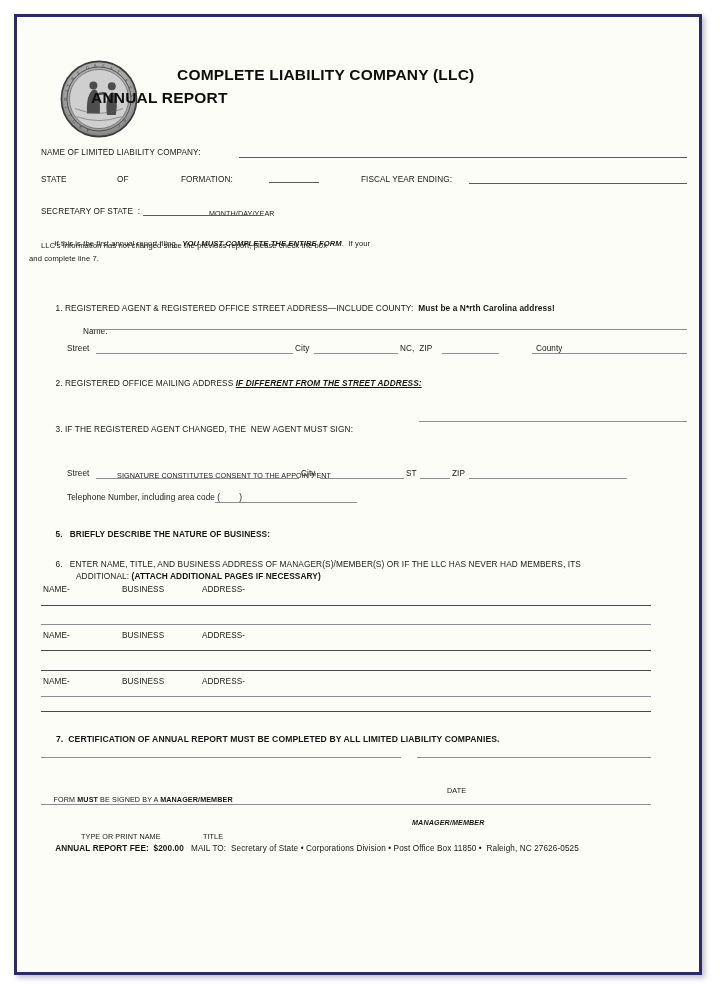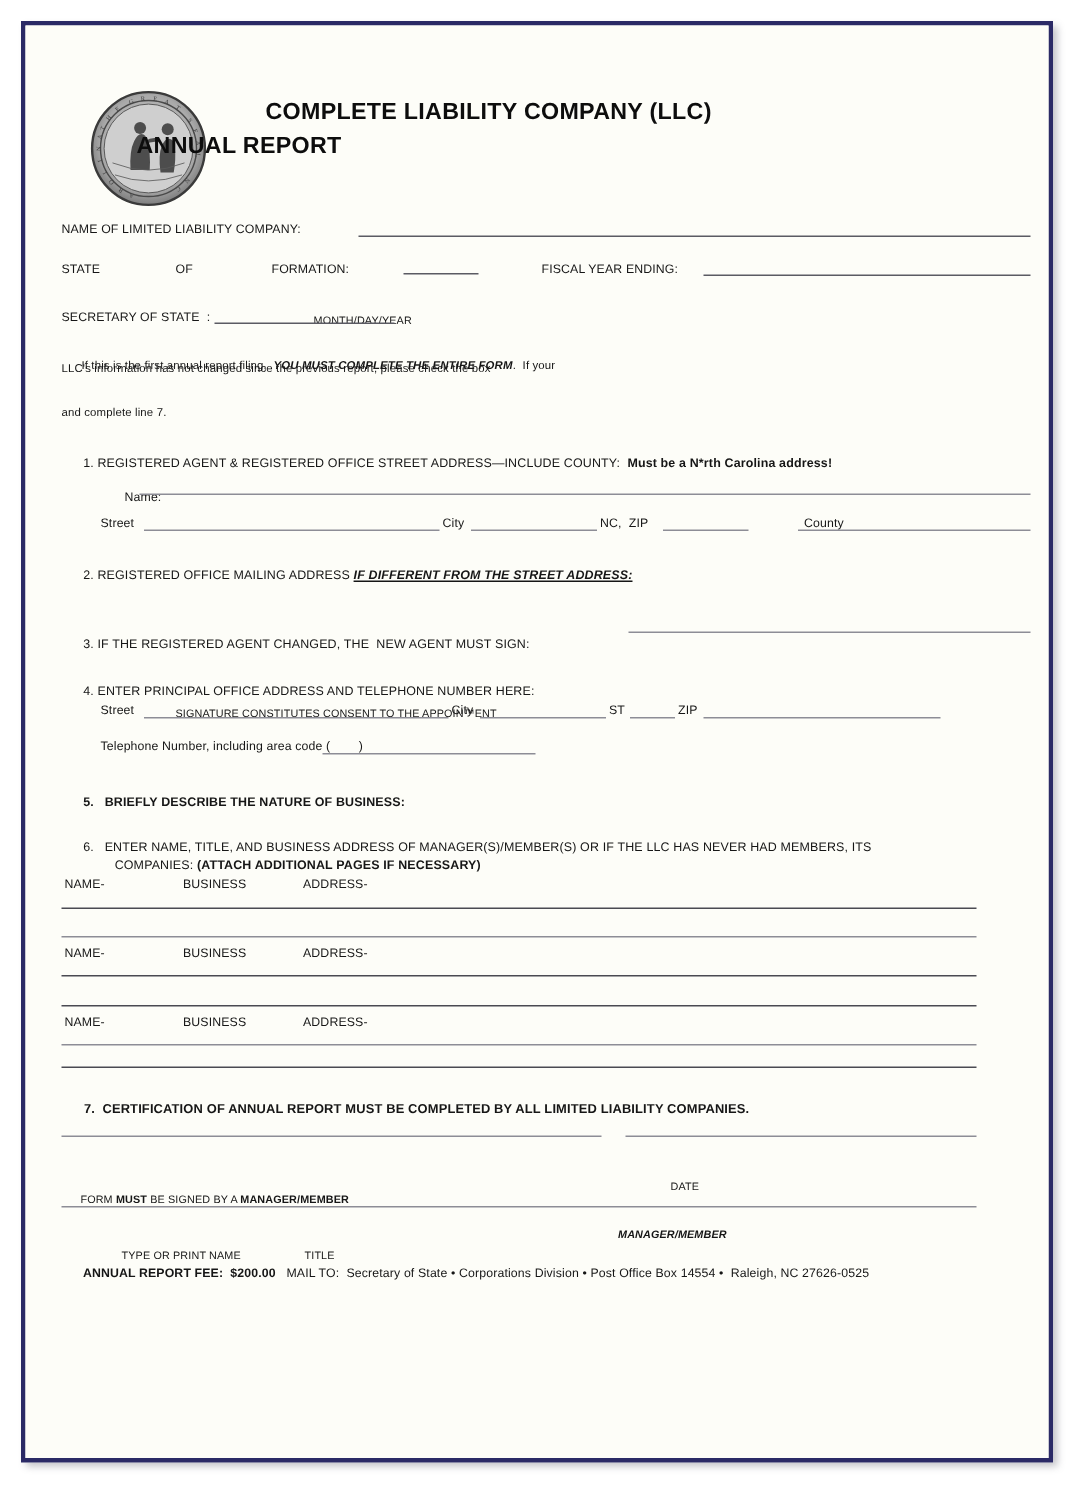--- a/index.html
+++ b/index.html
@@ -160,21 +160,21 @@
     <div class="t" style="left:344px; top:158px;">FISCAL YEAR ENDING:</div>
     <div class="rule" style="left:452px; top:166px; width:218px;"></div>
 
     <div class="t" style="left:24px; top:190px;">SECRETARY OF STATE  :</div>
     <div class="rule" style="left:126px; top:198px; width:120px;"></div>
 
     <div class="t instr" style="left:24px; top:224px;">LLC's information has not changed since the previous report, please check the box</div>
     <div class="t instr" style="left:24px; top:211px;">
       <span>If this is the first annual report filing,  </span><span class="bi">YOU MUST COMPLETE THE ENTIRE FORM</span><span>.  If your</span>
     </div>
-    <div class="t instr" style="left:24px; top:237px;margin-top:16px;">and complete line 7.</div>
+    <div class="t instr" style="left:12px; top:237px;">and complete line 7.</div>
 
     <div class="t sec-head" style="left:24px; top:275px;">
       <span>1.</span><span> </span><span>REGISTERED AGENT &amp; REGISTERED OFFICE STREET ADDRESS—INCLUDE COUNTY:</span><span>  </span><span class="b">Must be a N*rth Carolina address!</span>
     </div>
 
     <div class="t" style="left:50px; top:310px;padding-left:16px;">Name:</div>
     <div class="rule light" style="left:76px; top:312px; width:594px;"></div>
 
     <div class="t" style="left:50px; top:327px;">Street</div>
     <div class="rule light" style="left:79px; top:336px; width:197px;"></div>
@@ -188,23 +188,20 @@
     <div class="t sec-head" style="left:24px; top:350px;">
       <span>2.</span><span> </span><span>REGISTERED OFFICE MAILING ADDRESS </span><span class="bi u">IF DIFFERENT FROM THE STREET ADDRESS:</span>
     </div>
 
     <div class="t sec-head" style="left:24px; top:396px;">
       <span>3.</span><span> </span><span>IF THE REGISTERED AGENT CHANGED, THE  NEW AGENT MUST SIGN:</span>
     </div>
     <div class="rule light" style="left:402px; top:404px; width:268px;"></div>
     <div class="t small" style="left:100px; top:430px;">SIGNATURE CONSTITUTES CONSENT TO THE APPOIN™ENT</div>
 
-    <div class="t sec-head" style="left:24px; top:427px;">
-      <span>4.</span><span> </span><span>ENTER PRINCIPAL OFFICE ADDRESS AND TELEPHONE NUMBER HERE:</span>
-    </div>
 
     <div class="t" style="left:50px; top:452px;">Street</div>
     <div class="rule light" style="left:79px; top:461px; width:203px;"></div>
     <div class="t" style="left:284px; top:452px;">City</div>
     <div class="rule light" style="left:303px; top:461px; width:84px;"></div>
     <div class="t" style="left:389px; top:452px;">ST</div>
     <div class="rule light" style="left:403px; top:461px; width:30px;"></div>
     <div class="t" style="left:435px; top:452px;">ZIP</div>
     <div class="rule light" style="left:452px; top:461px; width:158px;"></div>
 
@@ -212,21 +209,21 @@
     <div class="rule light" style="left:198px; top:485px; width:142px;"></div>
 
     <div class="t sec-head b" style="left:24px; top:501px;">
       <span>5.</span><span>   </span><span>BRIEFLY DESCRIBE THE NATURE OF BUSINESS:</span>
     </div>
 
     <div class="t sec-head" style="left:24px; top:531px;">
       <span>6.</span><span>   </span><span>ENTER NAME, TITLE, AND BUSINESS ADDRESS OF MANAGER(S)/MEMBER(S) OR IF THE LLC HAS NEVER HAD MEMBERS, ITS</span>
     </div>
     <div class="t sec-head" style="left:45px; top:543px;">
-      <span>COMPANIES: </span><span class="b">(ATTACH ADDITIONAL PAGES IF NECESSARY)</span>
+      <span>ADDITIONAL: </span><span class="b">(ATTACH ADDITIONAL PAGES IF NECESSARY)</span>
     </div>
 
     <div class="t" style="left:26px; top:568px;">NAME-</div>
     <div class="t" style="left:105px; top:568px;">BUSINESS</div>
     <div class="t" style="left:185px; top:568px;">ADDRESS-</div>
     <div class="rule thick" style="left:24px; top:588px; width:610px;"></div>
     <div class="rule light" style="left:24px; top:607px; width:610px;"></div>
 
     <div class="t" style="left:26px; top:614px;">NAME-</div>
     <div class="t" style="left:105px; top:614px;">BUSINESS</div>
@@ -251,17 +248,17 @@
 
     <div class="rule light" style="left:400px; top:740px; width:234px;"></div>
     <div class="t small" style="left:430px; top:745px;">DATE</div>
 
     <div class="t small b i" style="left:395px; top:777px;">MANAGER/MEMBER</div>
     <div class="rule light" style="left:24px; top:787px; width:610px;"></div>
     <div class="t small" style="left:64px; top:791px;">TYPE OR PRINT NAME</div>
     <div class="t small" style="left:186px; top:791px;">TITLE</div>
 
     <div class="t fee" style="left:24px; top:816px;">
-      <span class="b">ANNUAL REPORT FEE:  $200.00</span><span>   MAIL TO:  Secretary of State • Corporations Division • Post Office Box 14554 •  Raleigh, NC 27626-0525</span>
+      <span class="b">ANNUAL REPORT FEE:  $200.00</span><span>   MAIL TO:  Secretary of State • Corporations Division • Post Office Box 11850 •  Raleigh, NC 27626-0525</span>
     </div>
 
   </div>
 </div>
 
 </body></html>

